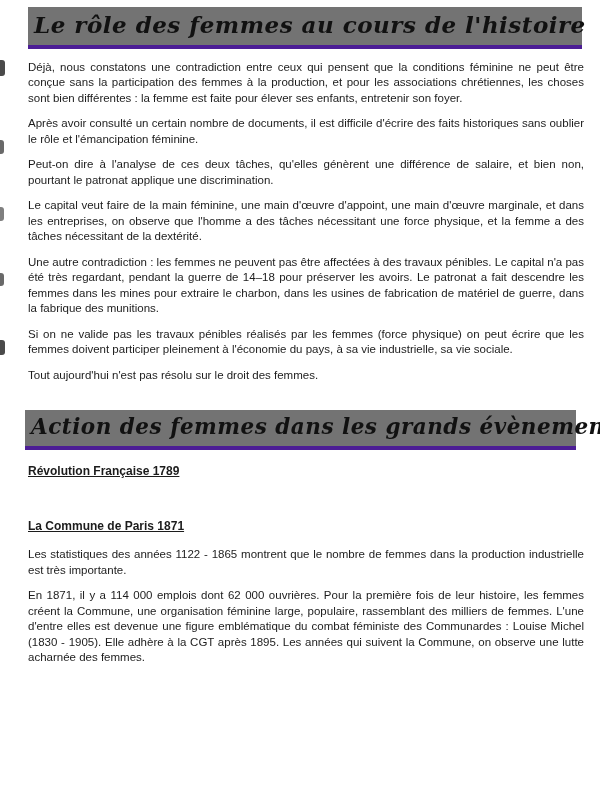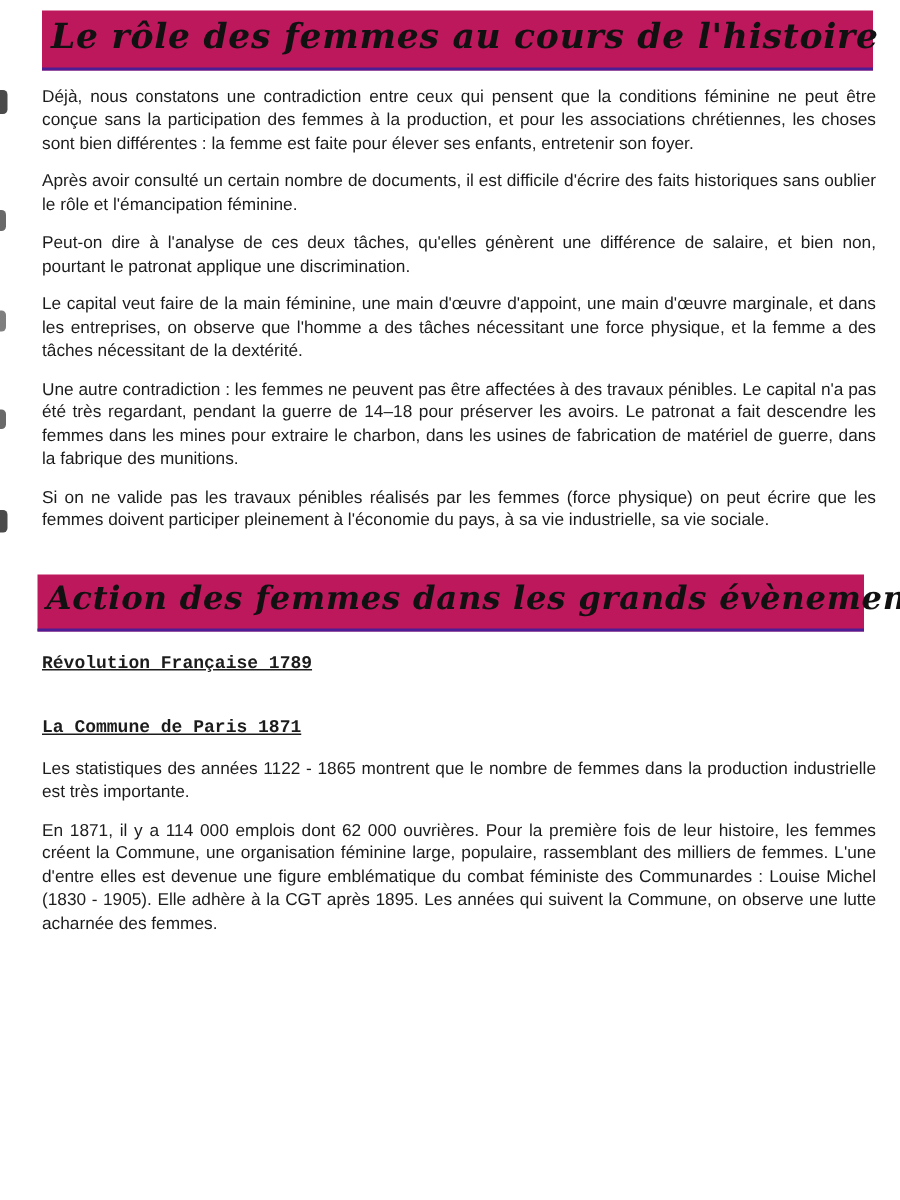--- a/index.html
+++ b/index.html
@@ -12,22 +12,22 @@
     overflow: hidden;
     font-family: "Liberation Sans", sans-serif;
     color: #1c1c1c;
   }
   .content {
     position: absolute;
     top: 0; left: 0; right: 0;
     padding: 7px 16px 0 28px;
   }
   .banner {
-    background: #be185d;
-    border-bottom: 2px solid #4c1d95;
+    background: #737373;
+    border-bottom: 4px solid #4c1d95;
     text-align: center;
     font-family: "DejaVu Serif", serif;
     font-style: italic;
     font-weight: bold;
     font-size: 23px;
     line-height: 1.25;
     color: #111111;
     padding: 4px 6px 5px 6px;
     letter-spacing: 0.5px;
     white-space: nowrap;
@@ -39,23 +39,22 @@
     line-height: 15.5px;
     text-align: justify;
     margin: 0 0 10px 0;
   }
   h2.sub-heading {
     font-size: 12px;
     line-height: 15px;
     font-weight: bold;
     text-decoration: underline;
     margin: 0 0 13px 0;
-    font-family: Liberation Mono, monospace;
   }
-  h2.sub-heading.second { margin-top: 28px; }
+  h2.sub-heading.second { margin-top: 40px; }
   .section { margin-top: 2px; }
   
   .smudge {
     position: absolute;
     left: 0;
     width: 5px;
     background: #2a2a2a;
     border-radius: 0 3px 3px 0;
     opacity: 0.85;
   }
@@ -73,20 +72,21 @@
   <div class="content">
 
     <div class="banner banner-1">Le rôle des femmes au cours de l'histoire</div>
 
     <p class="body-text">Déjà, nous constatons une contradiction entre ceux qui pensent que la conditions féminine ne peut être conçue sans la participation des femmes à la production, et pour les associations chrétiennes, les choses sont bien différentes : la femme est faite pour élever ses enfants, entretenir son foyer.</p>
     <p class="body-text">Après avoir consulté un certain nombre de documents, il est difficile d'écrire des faits historiques sans oublier le rôle et l'émancipation féminine.</p>
     <p class="body-text">Peut-on dire à l'analyse de ces deux tâches, qu'elles génèrent une différence de salaire, et bien non, pourtant le patronat applique une discrimination.</p>
     <p class="body-text">Le capital veut faire de la main féminine, une main d'œuvre d'appoint, une main d'œuvre marginale, et dans les entreprises, on observe que l'homme a des tâches nécessitant une force physique, et la femme a des tâches nécessitant de la dextérité.</p>
     <p class="body-text">Une autre contradiction : les femmes ne peuvent pas être affectées à des travaux pénibles. Le capital n'a pas été très regardant, pendant la guerre de 14–18 pour préserver les avoirs. Le patronat a fait descendre les femmes dans les mines pour extraire le charbon, dans les usines de fabrication de matériel de guerre, dans la fabrique des munitions.</p>
     <p class="body-text">Si on ne valide pas les travaux pénibles réalisés par les femmes (force physique) on peut écrire que les femmes doivent participer pleinement à l'économie du pays, à sa vie industrielle, sa vie sociale.</p>
+    <p class="body-text">Tout aujourd'hui n'est pas résolu sur le droit des femmes.</p>
 
     <div class="banner banner-2">Action des femmes dans les grands évènements de notre histoire</div>
 
     <div class="section">
       <h2 class="sub-heading">Révolution Française 1789</h2>
     </div>
 
     <div class="section">
       <h2 class="sub-heading second">La Commune de Paris 1871</h2>
       <p class="body-text">Les statistiques des années 1122 - 1865 montrent que le nombre de femmes dans la production industrielle est très importante.</p>

